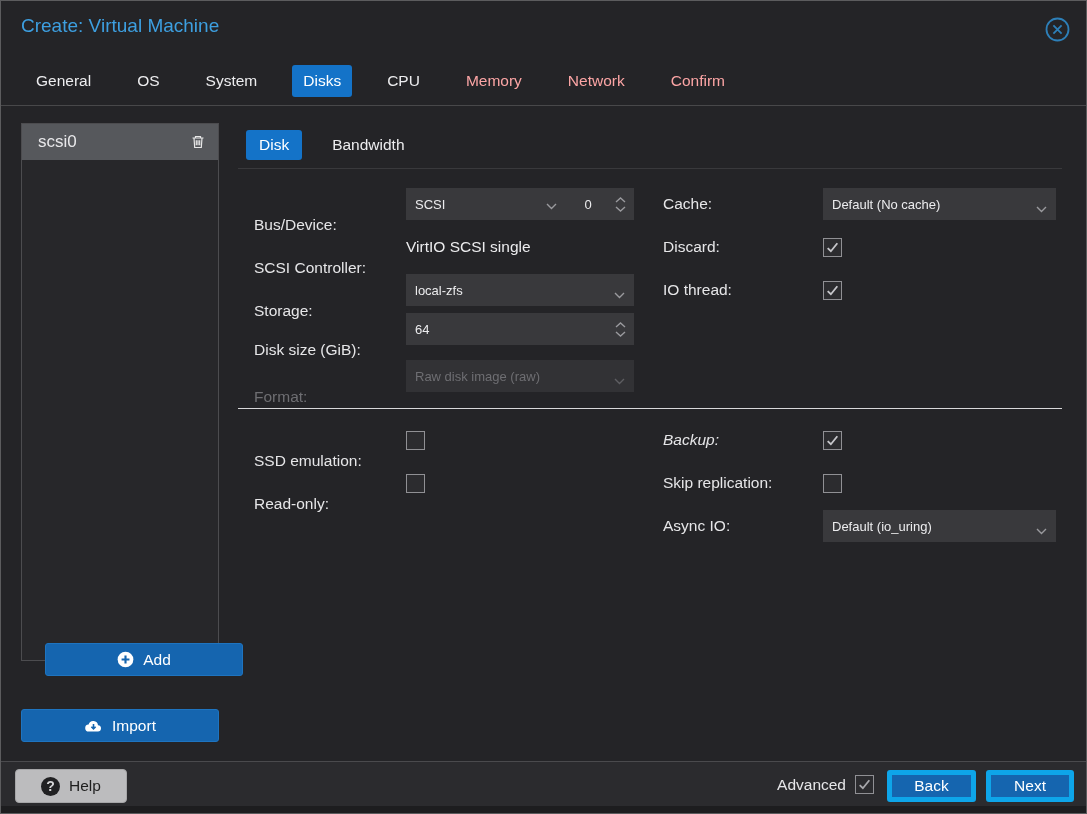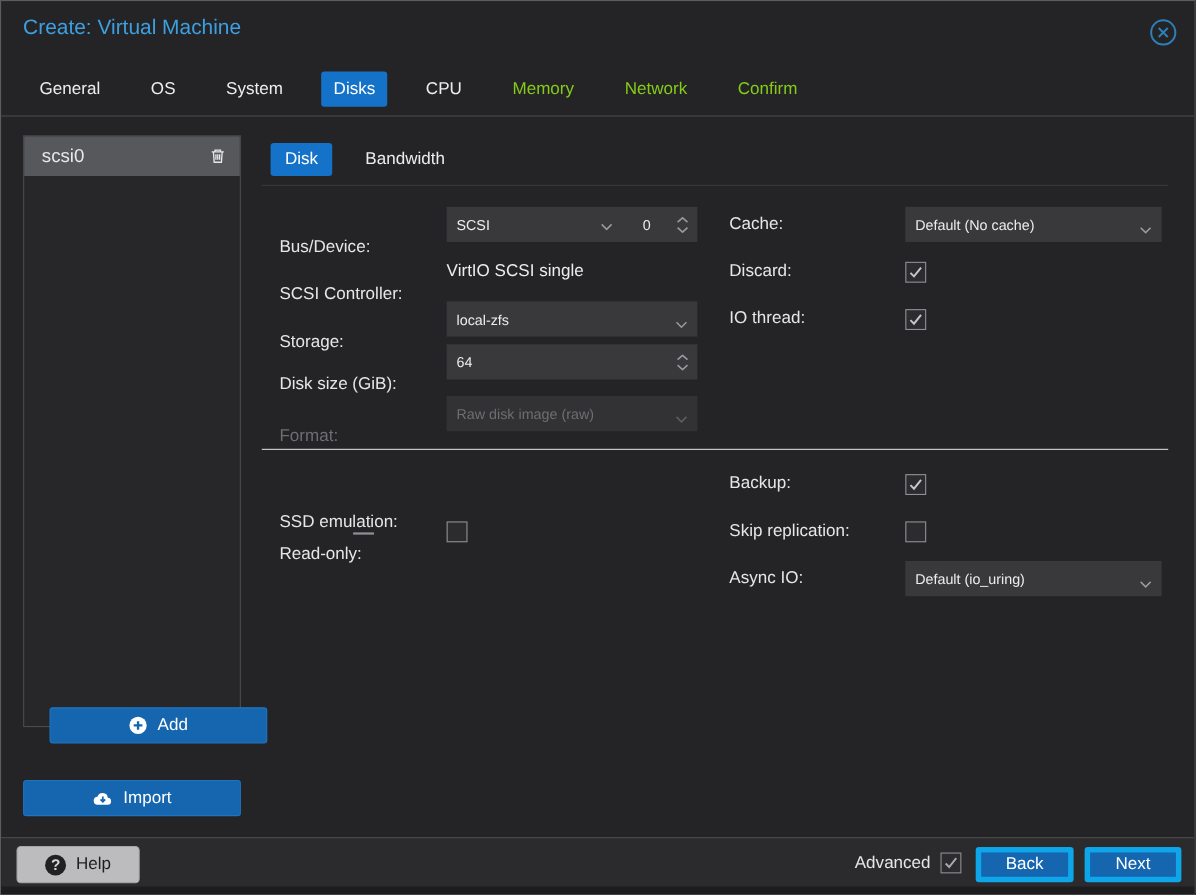--- a/index.html
+++ b/index.html
@@ -7,21 +7,21 @@
 
   
   .titlebar{position:absolute;top:0;left:0;right:0;height:55px;}
   .title{position:absolute;left:20px;top:14px;font-size:19px;color:#3d9fe0;}
   .close-btn{position:absolute;right:15px;top:15px;width:27px;height:27px;cursor:pointer;}
 
   
   .tabbar{position:absolute;top:55px;left:0;right:0;height:50px;display:flex;align-items:center;gap:24px;padding-left:24px;border-bottom:1px solid #48484a;box-sizing:border-box;}
   .tab{font-size:15.5px;color:#ededef;padding:7px 11px;border-radius:3px;white-space:nowrap;}
   .tab.active{background:#1473c8;color:#fff;}
-  .tab.disabled{color:#84cc16;}
+  .tab.disabled{color:#fca5a5;}
 
   
   .bodyarea{position:absolute;top:106px;left:0;right:0;bottom:52px;}
 
   
   .diskpanel{position:absolute;left:20px;top:16px;width:196px;height:536px;background:#27272a;border:1px solid #4c4c4f;}
   .disk-item{height:36px;display:flex;align-items:center;padding:0 12px 0 16px;font-size:17px;box-sizing:border-box;}
   .disk-item.selected{background:#56585c;}
   .disk-item .trash{margin-left:auto;display:flex;cursor:pointer;}
 
@@ -232,35 +232,35 @@
       <span class="lbl">IO thread:</span>
       <span class="cb checked">
         <svg width="15" height="15" viewBox="0 0 14 14">
             <path d="M2.5 7.5 5.5 10.5 11.5 3" fill="none" stroke="#c6c6ca" stroke-width="1.7"></path>
           </svg>
       </span>
     </div>
 
     <div class="divider"></div>
 
-    <div class="frow lcol" style="top:317px;flex-direction:column;">
+    <div class="frow lcol" style="top:317px;">
       <span class="lbl">SSD emulation:</span>
       <span class="cb">
         
       </span>
     </div>
 
     <div class="frow lcol" style="top:360px;">
       <span class="lbl">Read-only:</span>
       <span class="cb">
         
       </span>
     </div>
 
-    <div class="frow rcol" style="top:317px;">
+    <div class="frow rcol" style="top:317px;font-style:italic;">
       <span class="lbl">Backup:</span>
       <span class="cb checked">
         <svg width="15" height="15" viewBox="0 0 14 14">
             <path d="M2.5 7.5 5.5 10.5 11.5 3" fill="none" stroke="#c6c6ca" stroke-width="1.7"></path>
           </svg>
       </span>
     </div>
 
     <div class="frow rcol" style="top:360px;">
       <span class="lbl">Skip replication:</span>

